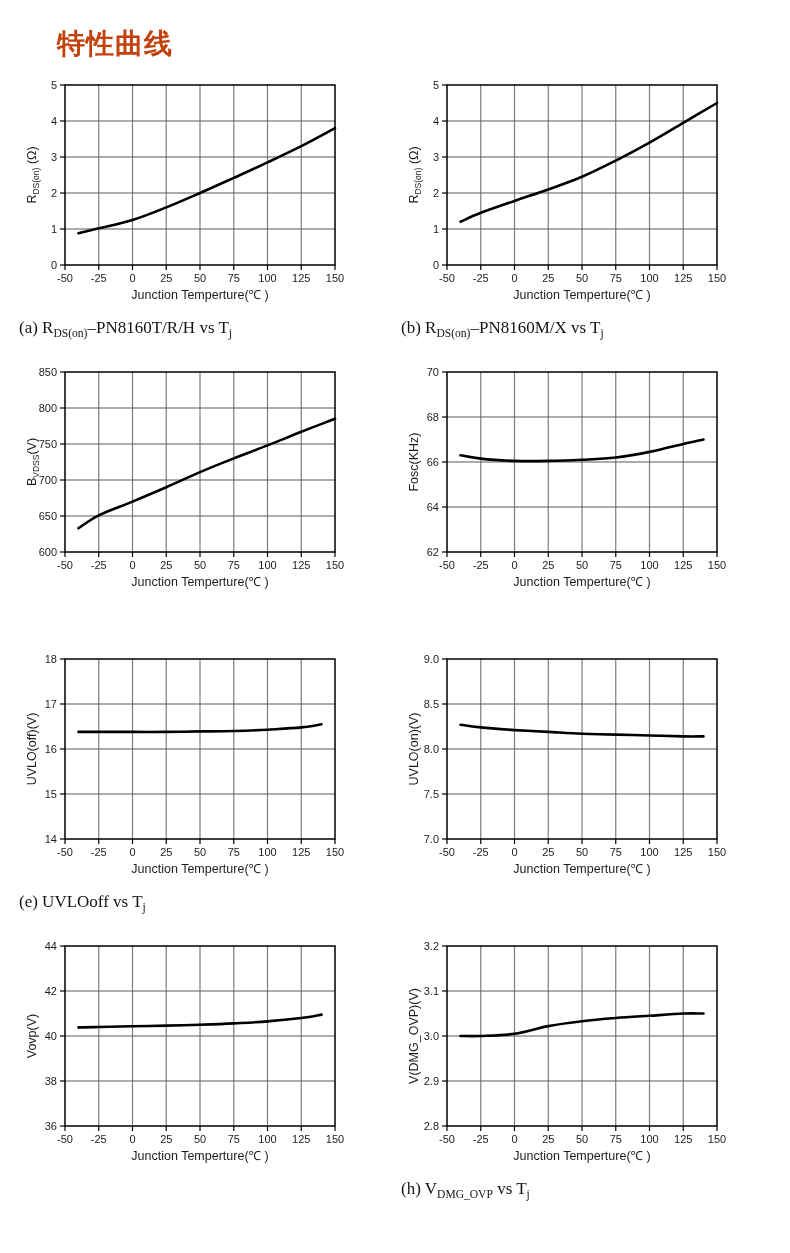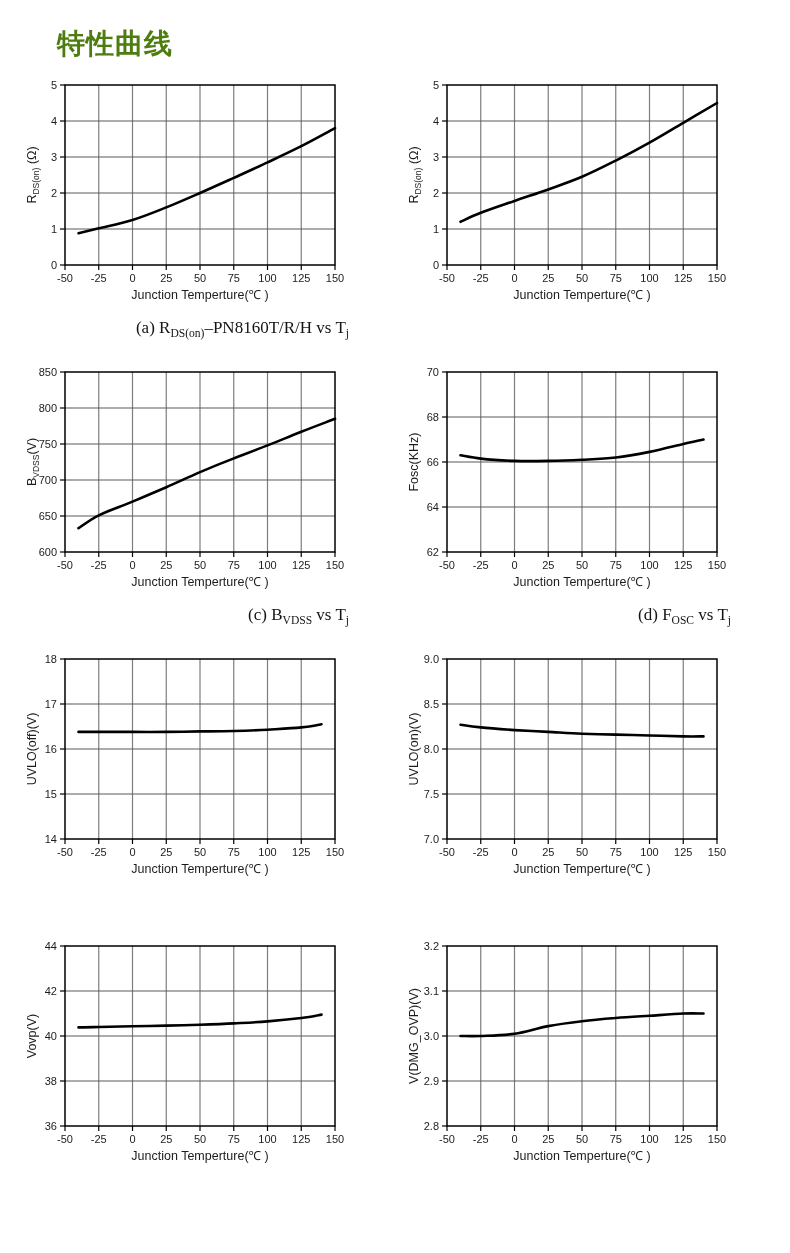--- a/index.html
+++ b/index.html
@@ -1,24 +1,24 @@
 <!DOCTYPE html>
 <html><head>
 <meta charset="utf-8">
 <style>
   html,body{margin:0;padding:0;background:#ffffff;}
   body{width:790px;height:1253px;overflow:hidden;box-sizing:border-box;
        font-family:"Liberation Sans",sans-serif;}
   .page-title{margin:25px 0 0 57px;font-size:28px;font-weight:bold;
-       letter-spacing:1px;color:#4d7c0f;font-family:"Liberation Sans",sans-serif;}
+       letter-spacing:1px;color:#c2410c;font-family:"Liberation Sans",sans-serif;}
   .charts-grid{display:grid;grid-template-columns:395px 395px;margin-top:12px;}
   .chart-cell{height:287px;display:flex;flex-direction:column;align-items:flex-start;}
   .chart-cell.col-left{padding-left:19px;}
   .chart-cell.col-right{padding-left:6px;}
-  .chart-caption{width:330px;text-align:right;margin-top:9px;font-size:17px;
+  .chart-caption{width:330px;text-align:left;margin-top:9px;font-size:17px;
        color:#141414;font-family:"Liberation Serif",serif;}
   .chart-caption sub{font-size:0.68em;}
   svg{display:block;}
 </style>
 </head>
 <body>
 
 <div class="page-title">特性曲线</div>
 
 <div class="charts-grid" id="charts-grid">
@@ -113,20 +113,21 @@
         <line x1="248.5" y1="190" x2="248.5" y2="195" stroke="#000" stroke-width="1.2"></line>
         <text x="248.5" y="207" text-anchor="middle" font-size="11" font-family="&quot;Liberation Sans&quot;,sans-serif" fill="#1c1c1c">100</text>
         <line x1="282.25" y1="190" x2="282.25" y2="195" stroke="#000" stroke-width="1.2"></line>
         <text x="282.25" y="207" text-anchor="middle" font-size="11" font-family="&quot;Liberation Sans&quot;,sans-serif" fill="#1c1c1c">125</text>
         <line x1="316" y1="190" x2="316" y2="195" stroke="#000" stroke-width="1.2"></line>
         <text x="316" y="207" text-anchor="middle" font-size="11" font-family="&quot;Liberation Sans&quot;,sans-serif" fill="#1c1c1c">150</text>
         <text x="181" y="224" text-anchor="middle" font-size="12.5" font-family="&quot;Liberation Sans&quot;,sans-serif" fill="#1c1c1c">Junction Temperture(℃ )</text>
         <text x="13" y="104" text-anchor="middle" font-size="12.5" font-family="&quot;Liberation Sans&quot;,sans-serif" fill="#1c1c1c" transform="rotate(-90 13 100)"><tspan font-size="12.5">R</tspan><tspan font-size="8.5" dy="3">DS(on)</tspan><tspan font-size="12.5" dy="-3"> (Ω)</tspan></text>
         <path d="M59.5,146.8C62.9,145.3 70.8,141.3 79.8,137.8C88.8,134.3 102.3,129.8 113.5,125.9C124.8,122.0 136.0,118.4 147.3,114.4C158.5,110.4 169.8,106.6 181.0,101.8C192.3,97.0 203.5,91.3 214.8,85.6C226.0,79.9 237.3,73.9 248.5,67.6C259.8,61.3 271.0,54.4 282.3,47.8C293.5,41.2 310.4,31.3 316.0,28.0" fill="none" stroke="#000000" stroke-width="2.6" stroke-linecap="round" stroke-linejoin="round"></path>
       </svg>
+      <div class="chart-caption">(b) R<sub>DS(on)</sub>–PN8160M/X vs T<sub>j</sub></div>
     </div>
     <div class="chart-cell col-left">
       <svg width="330" height="234" viewBox="0 0 330 234">
         <line x1="79.75" y1="10" x2="79.75" y2="190" stroke="#7d7d7d" stroke-width="1.2"></line>
         <line x1="113.5" y1="10" x2="113.5" y2="190" stroke="#7d7d7d" stroke-width="1.2"></line>
         <line x1="147.25" y1="10" x2="147.25" y2="190" stroke="#7d7d7d" stroke-width="1.2"></line>
         <line x1="181" y1="10" x2="181" y2="190" stroke="#7d7d7d" stroke-width="1.2"></line>
         <line x1="214.75" y1="10" x2="214.75" y2="190" stroke="#7d7d7d" stroke-width="1.2"></line>
         <line x1="248.5" y1="10" x2="248.5" y2="190" stroke="#7d7d7d" stroke-width="1.2"></line>
         <line x1="282.25" y1="10" x2="282.25" y2="190" stroke="#7d7d7d" stroke-width="1.2"></line>
@@ -162,21 +163,20 @@
         <line x1="248.5" y1="190" x2="248.5" y2="195" stroke="#000" stroke-width="1.2"></line>
         <text x="248.5" y="207" text-anchor="middle" font-size="11" font-family="&quot;Liberation Sans&quot;,sans-serif" fill="#1c1c1c">100</text>
         <line x1="282.25" y1="190" x2="282.25" y2="195" stroke="#000" stroke-width="1.2"></line>
         <text x="282.25" y="207" text-anchor="middle" font-size="11" font-family="&quot;Liberation Sans&quot;,sans-serif" fill="#1c1c1c">125</text>
         <line x1="316" y1="190" x2="316" y2="195" stroke="#000" stroke-width="1.2"></line>
         <text x="316" y="207" text-anchor="middle" font-size="11" font-family="&quot;Liberation Sans&quot;,sans-serif" fill="#1c1c1c">150</text>
         <text x="181" y="224" text-anchor="middle" font-size="12.5" font-family="&quot;Liberation Sans&quot;,sans-serif" fill="#1c1c1c">Junction Temperture(℃ )</text>
         <text x="13" y="104" text-anchor="middle" font-size="12.5" font-family="&quot;Liberation Sans&quot;,sans-serif" fill="#1c1c1c" transform="rotate(-90 13 100)"><tspan font-size="12.5">B</tspan><tspan font-size="8.5" dy="3">VDSS</tspan><tspan font-size="12.5" dy="-3">(V)</tspan></text>
         <path d="M59.5,166.2C62.9,164.1 70.8,157.7 79.8,153.3C88.8,148.8 102.3,144.3 113.5,139.6C124.8,134.9 136.0,130.1 147.3,125.2C158.5,120.3 169.8,114.9 181.0,110.1C192.3,105.3 203.5,100.8 214.8,96.4C226.0,92.0 237.3,87.9 248.5,83.4C259.8,79.0 271.0,74.2 282.3,69.8C293.5,65.3 310.4,59.0 316.0,56.8" fill="none" stroke="#000000" stroke-width="2.6" stroke-linecap="round" stroke-linejoin="round"></path>
       </svg>
-      <div class="chart-caption">(c) B<sub>VDSS</sub> vs T<sub>j</sub></div>
     </div>
     <div class="chart-cell col-right">
       <svg width="330" height="234" viewBox="0 0 330 234">
         <line x1="79.75" y1="10" x2="79.75" y2="190" stroke="#7d7d7d" stroke-width="1.2"></line>
         <line x1="113.5" y1="10" x2="113.5" y2="190" stroke="#7d7d7d" stroke-width="1.2"></line>
         <line x1="147.25" y1="10" x2="147.25" y2="190" stroke="#7d7d7d" stroke-width="1.2"></line>
         <line x1="181" y1="10" x2="181" y2="190" stroke="#7d7d7d" stroke-width="1.2"></line>
         <line x1="214.75" y1="10" x2="214.75" y2="190" stroke="#7d7d7d" stroke-width="1.2"></line>
         <line x1="248.5" y1="10" x2="248.5" y2="190" stroke="#7d7d7d" stroke-width="1.2"></line>
         <line x1="282.25" y1="10" x2="282.25" y2="190" stroke="#7d7d7d" stroke-width="1.2"></line>
@@ -209,21 +209,20 @@
         <line x1="248.5" y1="190" x2="248.5" y2="195" stroke="#000" stroke-width="1.2"></line>
         <text x="248.5" y="207" text-anchor="middle" font-size="11" font-family="&quot;Liberation Sans&quot;,sans-serif" fill="#1c1c1c">100</text>
         <line x1="282.25" y1="190" x2="282.25" y2="195" stroke="#000" stroke-width="1.2"></line>
         <text x="282.25" y="207" text-anchor="middle" font-size="11" font-family="&quot;Liberation Sans&quot;,sans-serif" fill="#1c1c1c">125</text>
         <line x1="316" y1="190" x2="316" y2="195" stroke="#000" stroke-width="1.2"></line>
         <text x="316" y="207" text-anchor="middle" font-size="11" font-family="&quot;Liberation Sans&quot;,sans-serif" fill="#1c1c1c">150</text>
         <text x="181" y="224" text-anchor="middle" font-size="12.5" font-family="&quot;Liberation Sans&quot;,sans-serif" fill="#1c1c1c">Junction Temperture(℃ )</text>
         <text x="13" y="104" text-anchor="middle" font-size="12.5" font-family="&quot;Liberation Sans&quot;,sans-serif" fill="#1c1c1c" transform="rotate(-90 13 100)"><tspan font-size="12.5">Fosc(KHz)</tspan></text>
         <path d="M59.5,93.3C62.9,93.8 70.8,95.7 79.8,96.6C88.8,97.6 102.3,98.5 113.5,98.9C124.8,99.3 136.0,99.1 147.3,98.9C158.5,98.7 169.8,98.3 181.0,97.8C192.3,97.2 203.5,96.8 214.8,95.5C226.0,94.2 237.3,92.1 248.5,89.9C259.8,87.6 273.3,84.1 282.3,82.0C291.3,79.9 299.1,78.3 302.5,77.5" fill="none" stroke="#000000" stroke-width="2.6" stroke-linecap="round" stroke-linejoin="round"></path>
       </svg>
-      <div class="chart-caption">(d) F<sub>OSC</sub> vs T<sub>j</sub></div>
     </div>
     <div class="chart-cell col-left">
       <svg width="330" height="234" viewBox="0 0 330 234">
         <line x1="79.75" y1="10" x2="79.75" y2="190" stroke="#7d7d7d" stroke-width="1.2"></line>
         <line x1="113.5" y1="10" x2="113.5" y2="190" stroke="#7d7d7d" stroke-width="1.2"></line>
         <line x1="147.25" y1="10" x2="147.25" y2="190" stroke="#7d7d7d" stroke-width="1.2"></line>
         <line x1="181" y1="10" x2="181" y2="190" stroke="#7d7d7d" stroke-width="1.2"></line>
         <line x1="214.75" y1="10" x2="214.75" y2="190" stroke="#7d7d7d" stroke-width="1.2"></line>
         <line x1="248.5" y1="10" x2="248.5" y2="190" stroke="#7d7d7d" stroke-width="1.2"></line>
         <line x1="282.25" y1="10" x2="282.25" y2="190" stroke="#7d7d7d" stroke-width="1.2"></line>
@@ -256,20 +255,21 @@
         <line x1="248.5" y1="190" x2="248.5" y2="195" stroke="#000" stroke-width="1.2"></line>
         <text x="248.5" y="207" text-anchor="middle" font-size="11" font-family="&quot;Liberation Sans&quot;,sans-serif" fill="#1c1c1c">100</text>
         <line x1="282.25" y1="190" x2="282.25" y2="195" stroke="#000" stroke-width="1.2"></line>
         <text x="282.25" y="207" text-anchor="middle" font-size="11" font-family="&quot;Liberation Sans&quot;,sans-serif" fill="#1c1c1c">125</text>
         <line x1="316" y1="190" x2="316" y2="195" stroke="#000" stroke-width="1.2"></line>
         <text x="316" y="207" text-anchor="middle" font-size="11" font-family="&quot;Liberation Sans&quot;,sans-serif" fill="#1c1c1c">150</text>
         <text x="181" y="224" text-anchor="middle" font-size="12.5" font-family="&quot;Liberation Sans&quot;,sans-serif" fill="#1c1c1c">Junction Temperture(℃ )</text>
         <text x="13" y="104" text-anchor="middle" font-size="12.5" font-family="&quot;Liberation Sans&quot;,sans-serif" fill="#1c1c1c" transform="rotate(-90 13 100)"><tspan font-size="12.5">UVLO(off)(V)</tspan></text>
         <path d="M59.5,82.9C62.9,82.9 70.8,82.9 79.8,82.9C88.8,82.9 102.3,82.9 113.5,82.9C124.8,82.9 136.0,83.0 147.3,82.9C158.5,82.8 169.8,82.6 181.0,82.4C192.3,82.3 203.5,82.3 214.8,82.0C226.0,81.7 237.3,81.3 248.5,80.7C259.8,80.0 273.3,79.3 282.3,78.4C291.3,77.5 299.1,75.8 302.5,75.2" fill="none" stroke="#000000" stroke-width="2.6" stroke-linecap="round" stroke-linejoin="round"></path>
       </svg>
+      <div class="chart-caption">(e) UVLOoff vs T<sub>j</sub></div>
     </div>
     <div class="chart-cell col-right">
       <svg width="330" height="234" viewBox="0 0 330 234">
         <line x1="79.75" y1="10" x2="79.75" y2="190" stroke="#7d7d7d" stroke-width="1.2"></line>
         <line x1="113.5" y1="10" x2="113.5" y2="190" stroke="#7d7d7d" stroke-width="1.2"></line>
         <line x1="147.25" y1="10" x2="147.25" y2="190" stroke="#7d7d7d" stroke-width="1.2"></line>
         <line x1="181" y1="10" x2="181" y2="190" stroke="#7d7d7d" stroke-width="1.2"></line>
         <line x1="214.75" y1="10" x2="214.75" y2="190" stroke="#7d7d7d" stroke-width="1.2"></line>
         <line x1="248.5" y1="10" x2="248.5" y2="190" stroke="#7d7d7d" stroke-width="1.2"></line>
         <line x1="282.25" y1="10" x2="282.25" y2="190" stroke="#7d7d7d" stroke-width="1.2"></line>
@@ -394,14 +394,15 @@
         <line x1="248.5" y1="190" x2="248.5" y2="195" stroke="#000" stroke-width="1.2"></line>
         <text x="248.5" y="207" text-anchor="middle" font-size="11" font-family="&quot;Liberation Sans&quot;,sans-serif" fill="#1c1c1c">100</text>
         <line x1="282.25" y1="190" x2="282.25" y2="195" stroke="#000" stroke-width="1.2"></line>
         <text x="282.25" y="207" text-anchor="middle" font-size="11" font-family="&quot;Liberation Sans&quot;,sans-serif" fill="#1c1c1c">125</text>
         <line x1="316" y1="190" x2="316" y2="195" stroke="#000" stroke-width="1.2"></line>
         <text x="316" y="207" text-anchor="middle" font-size="11" font-family="&quot;Liberation Sans&quot;,sans-serif" fill="#1c1c1c">150</text>
         <text x="181" y="224" text-anchor="middle" font-size="12.5" font-family="&quot;Liberation Sans&quot;,sans-serif" fill="#1c1c1c">Junction Temperture(℃ )</text>
         <text x="13" y="104" text-anchor="middle" font-size="12.5" font-family="&quot;Liberation Sans&quot;,sans-serif" fill="#1c1c1c" transform="rotate(-90 13 100)"><tspan font-size="12.5">V(DMG_OVP)(V)</tspan></text>
         <path d="M59.5,100.0C62.9,100.0 70.8,100.4 79.8,100.0C88.8,99.6 102.3,99.4 113.5,97.8C124.8,96.1 136.0,92.2 147.3,90.1C158.5,88.0 169.8,86.5 181.0,85.2C192.3,83.8 203.5,82.9 214.8,82.0C226.0,81.1 237.3,80.5 248.5,79.8C259.8,79.0 273.3,77.9 282.3,77.5C291.3,77.1 299.1,77.5 302.5,77.5" fill="none" stroke="#000000" stroke-width="2.6" stroke-linecap="round" stroke-linejoin="round"></path>
       </svg>
+      <div class="chart-caption">(h) V<sub>DMG_OVP</sub> vs T<sub>j</sub></div>
     </div>
   </div>
 
 </body></html>

